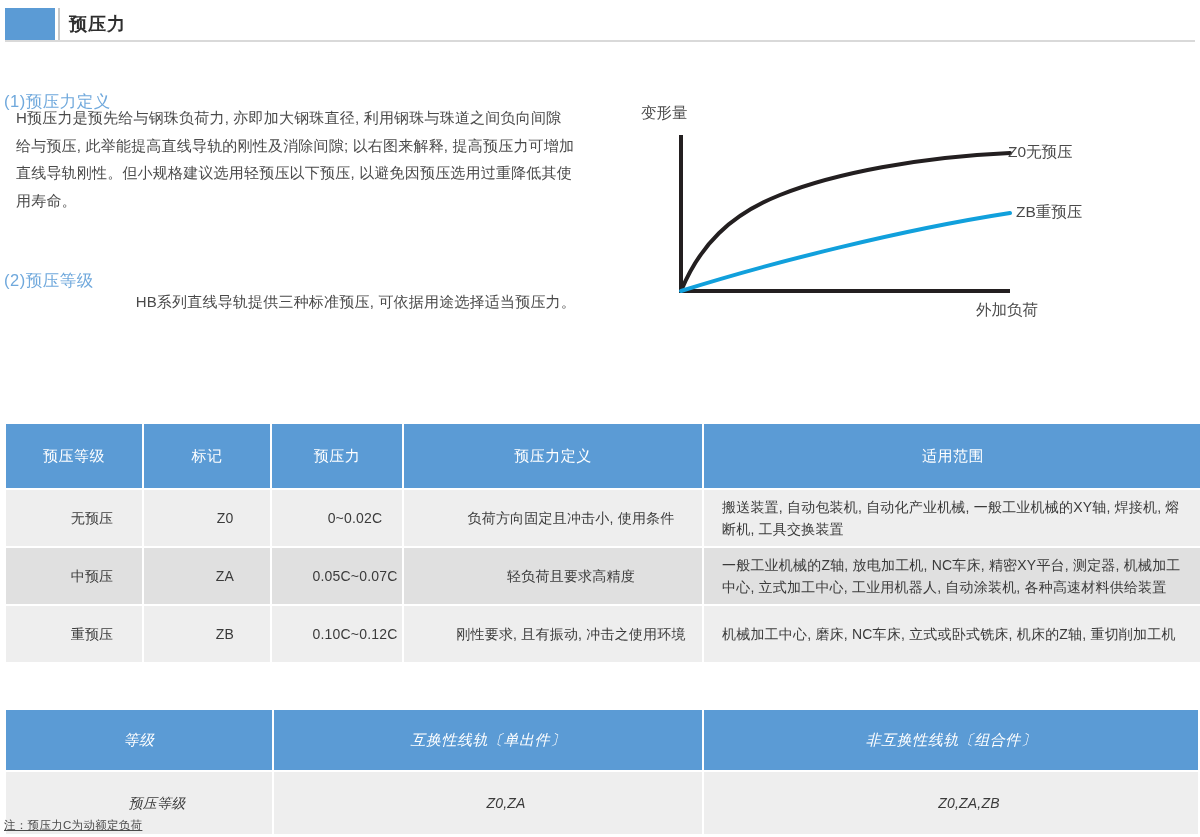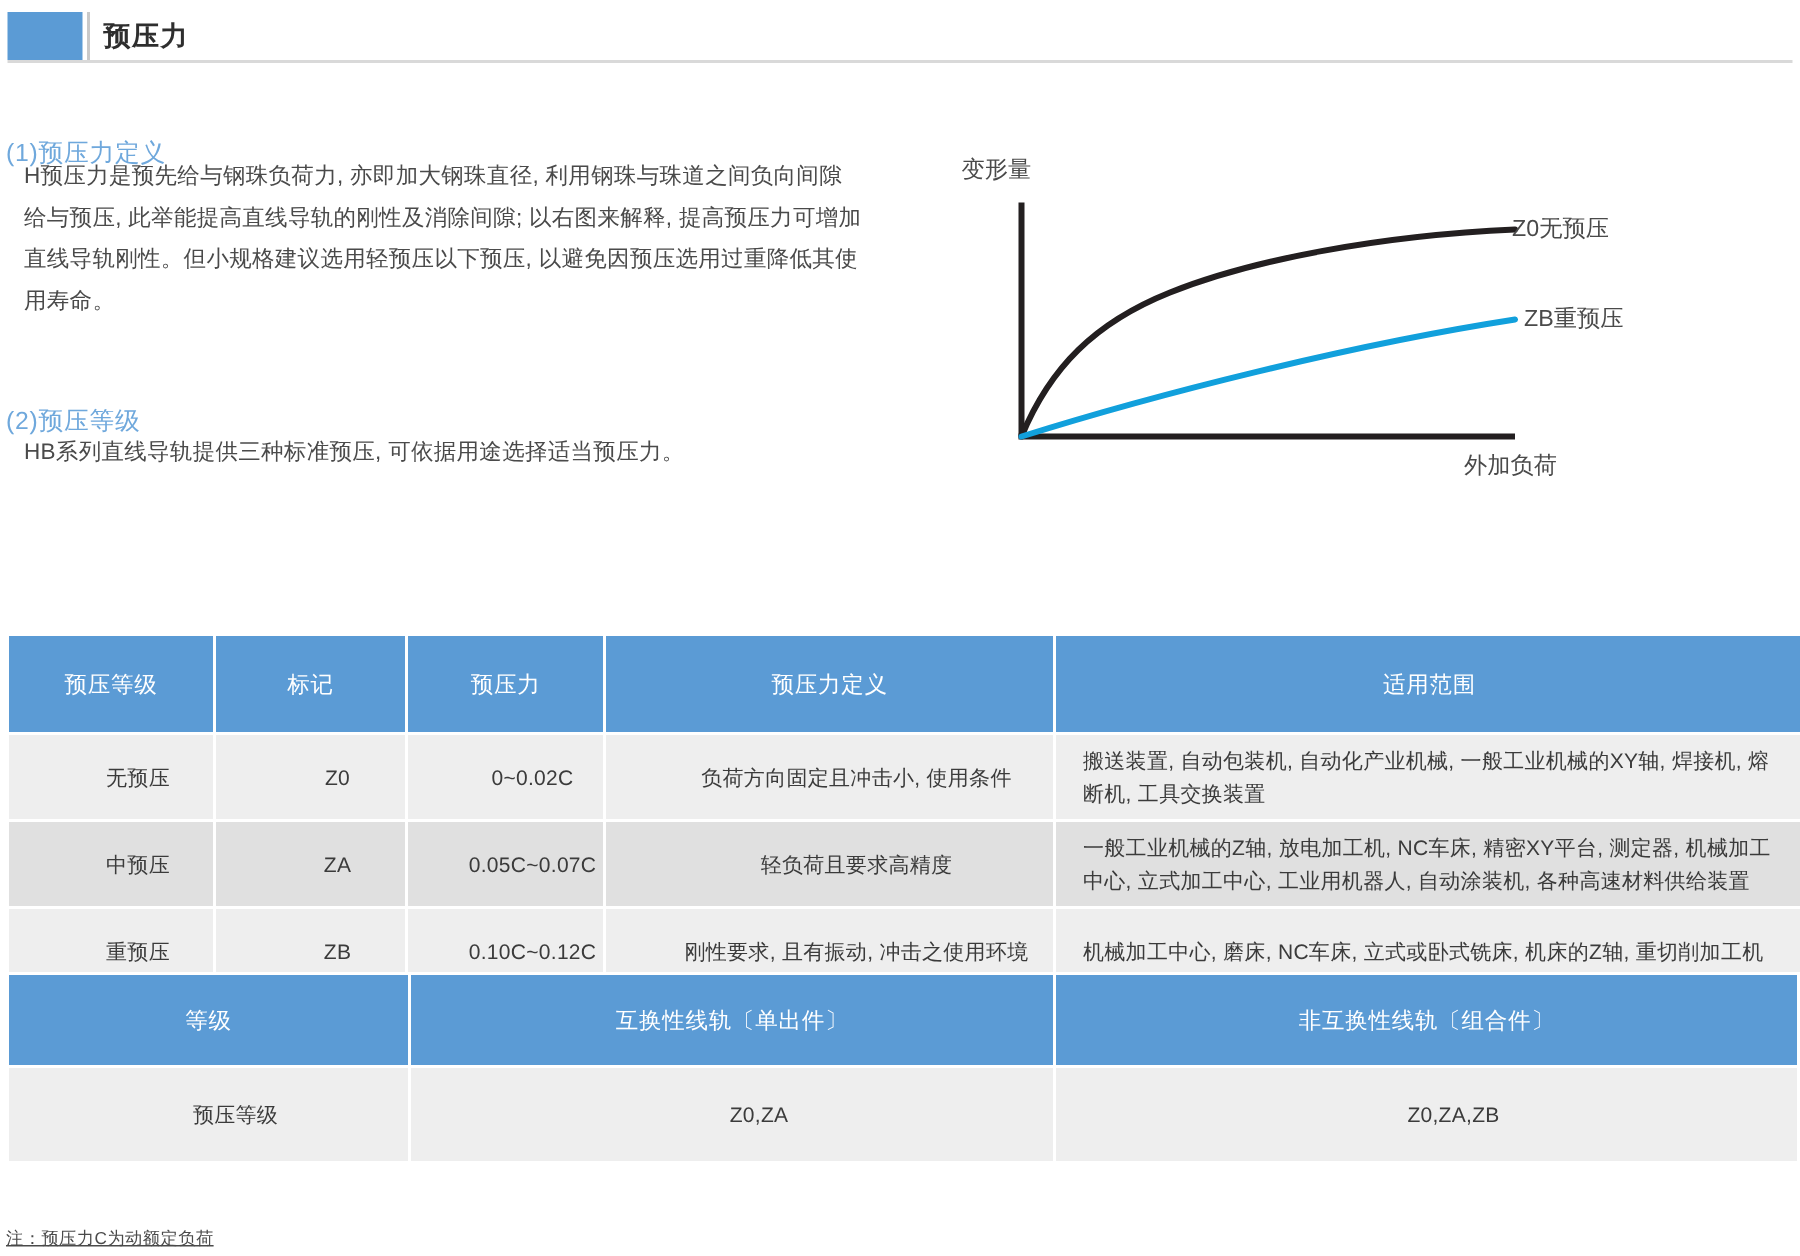--- a/index.html
+++ b/index.html
@@ -65,21 +65,21 @@
 
   .body-par {
     position: absolute;
     left: 16px;
     font-size: 15px;
     line-height: 27.5px;
     color: #4a4a4a;
     letter-spacing: 0.2px;
   }
   #par-1 { top: 104px; width: 560px; }
-  #par-2 { top: 288px; width: 560px; }
+  #par-2 { top: 288px; width: 560px; text-align: right; }
 
   
   .chart-wrap {
     position: absolute;
     left: 620px;
     top: 95px;
     width: 575px;
     height: 240px;
   }
   .chart-wrap svg { display: block; }
@@ -119,22 +119,23 @@
     table-layout: fixed;
     background: #ffffff;
   }
   #table-preload {
     left: 4px;
     top: 422px;
     width: 1192px;
   }
   #table-grade {
     left: 4px;
-    top: 648px;
+    top: 708px;
     width: 1192px;
+    font-style: italic;
   }
   thead th {
     background: #5b9bd5;
     color: #ffffff;
     font-weight: normal;
     font-size: 15px;
     text-align: center;
     padding: 0;
     letter-spacing: 0.5px;
   }

